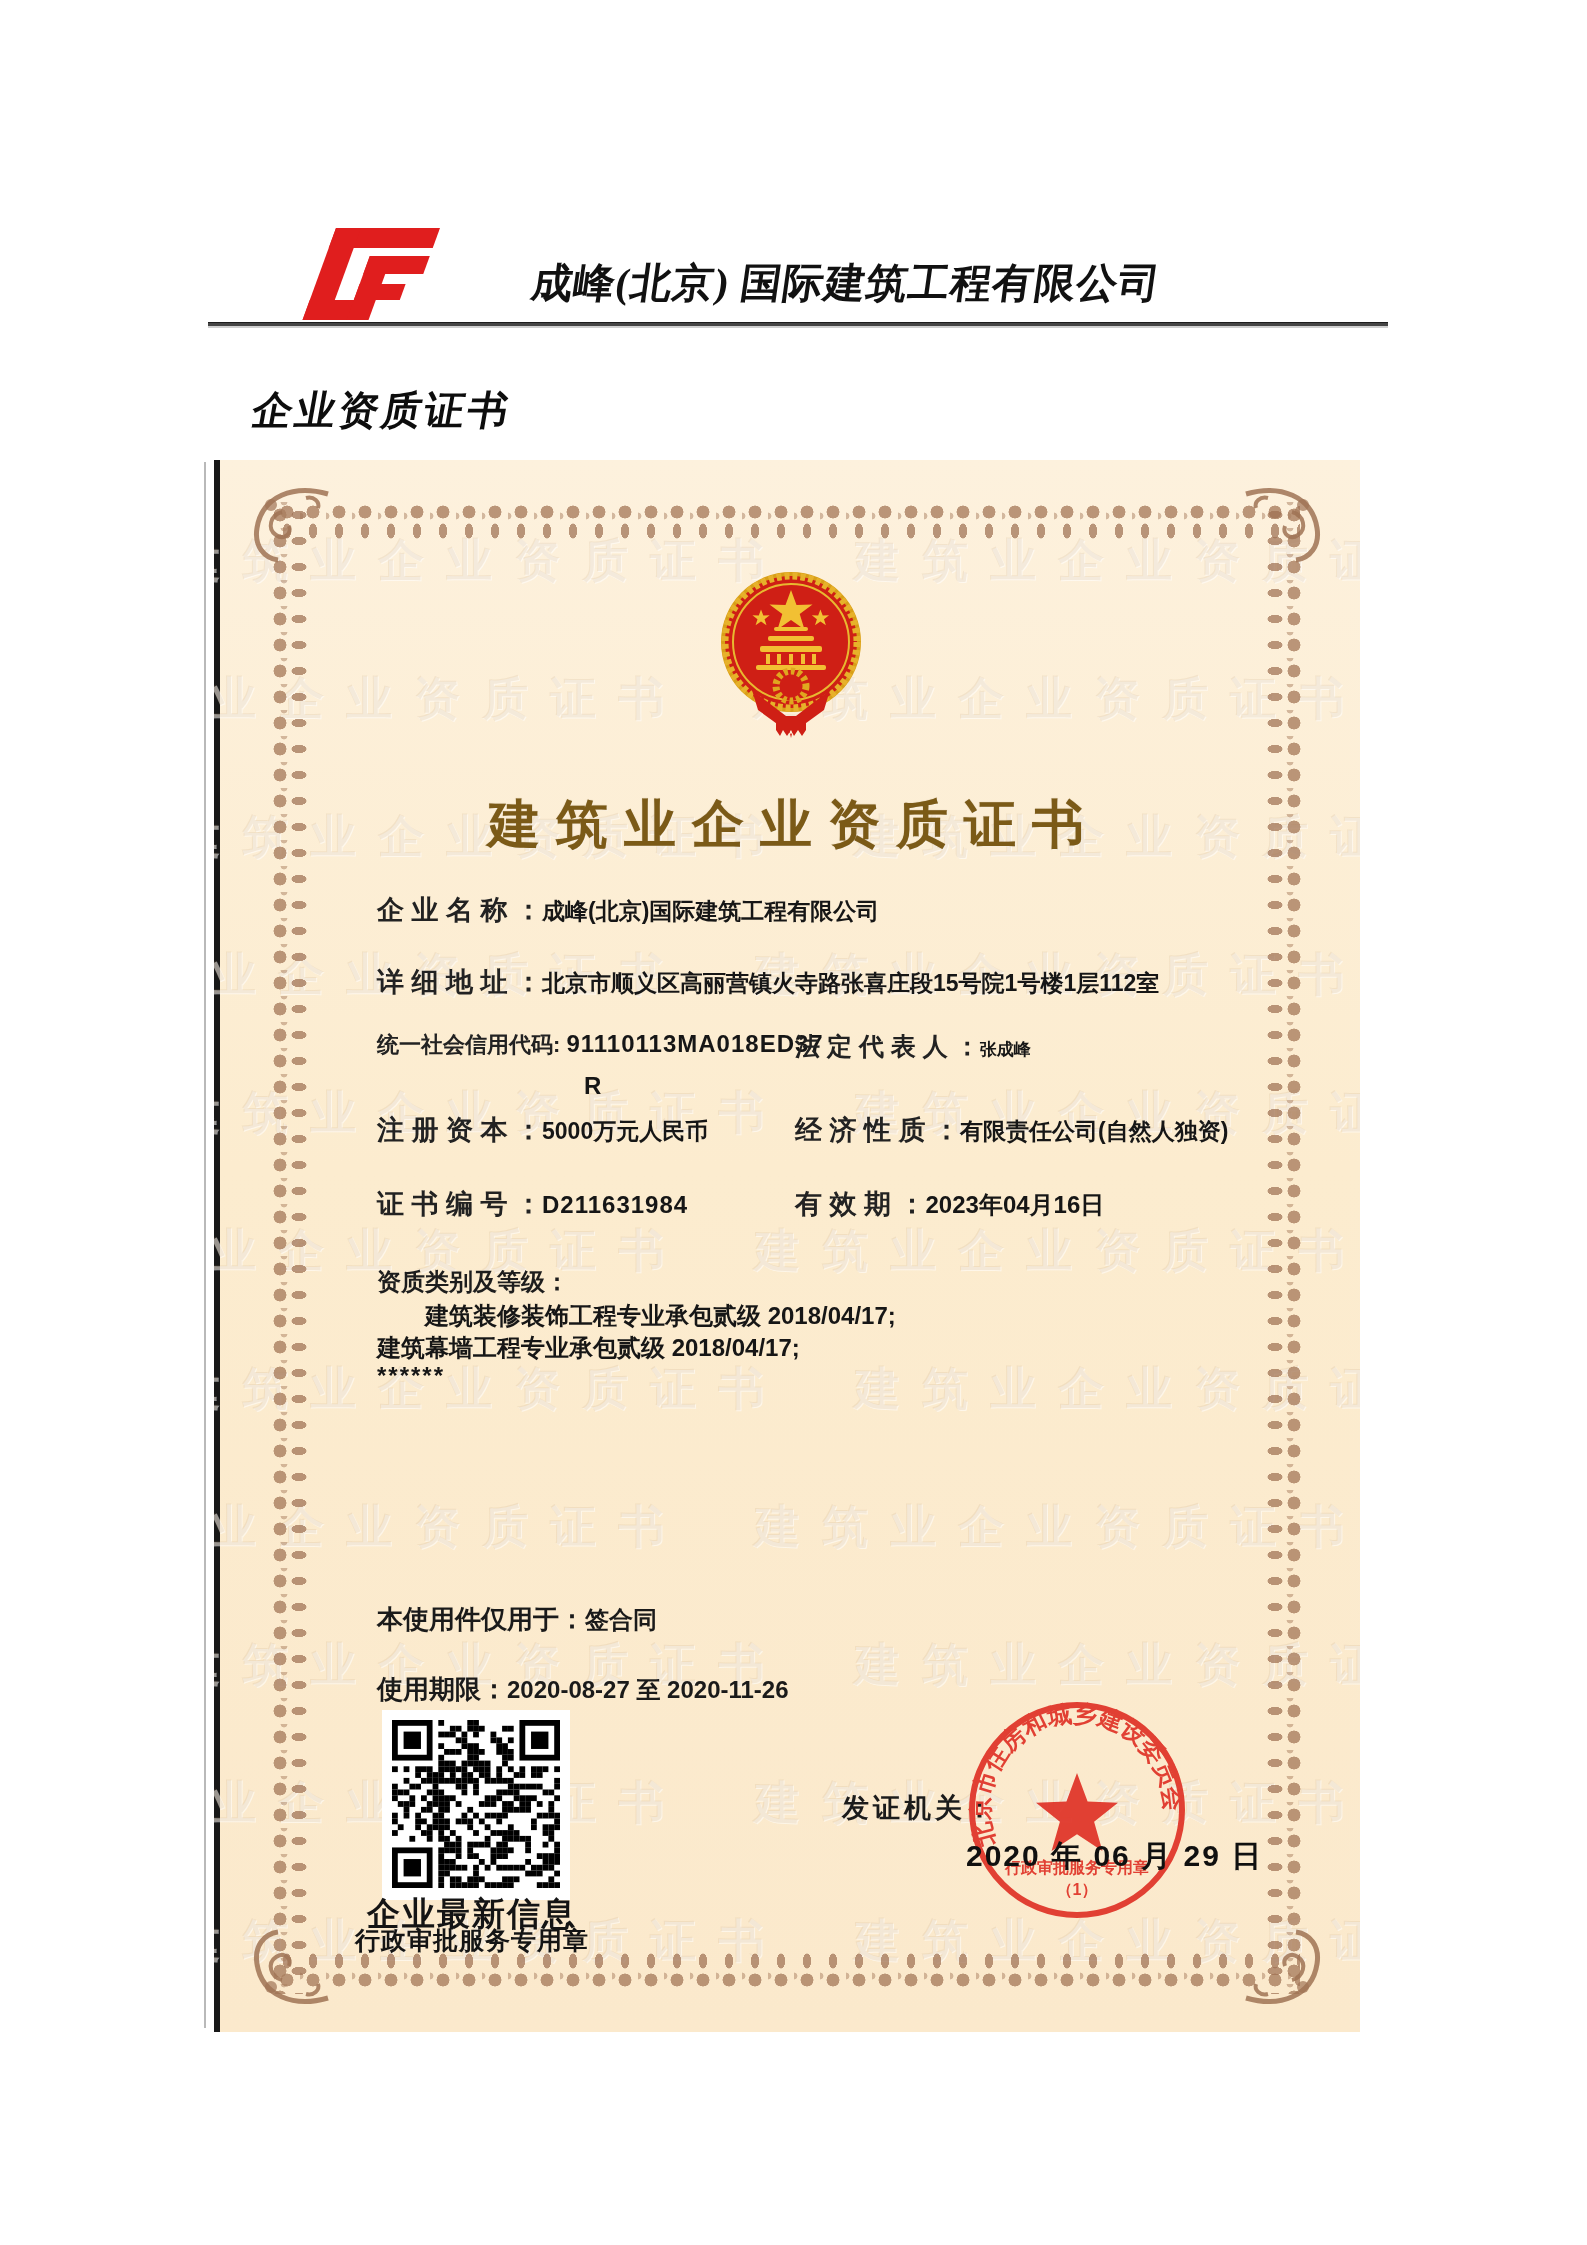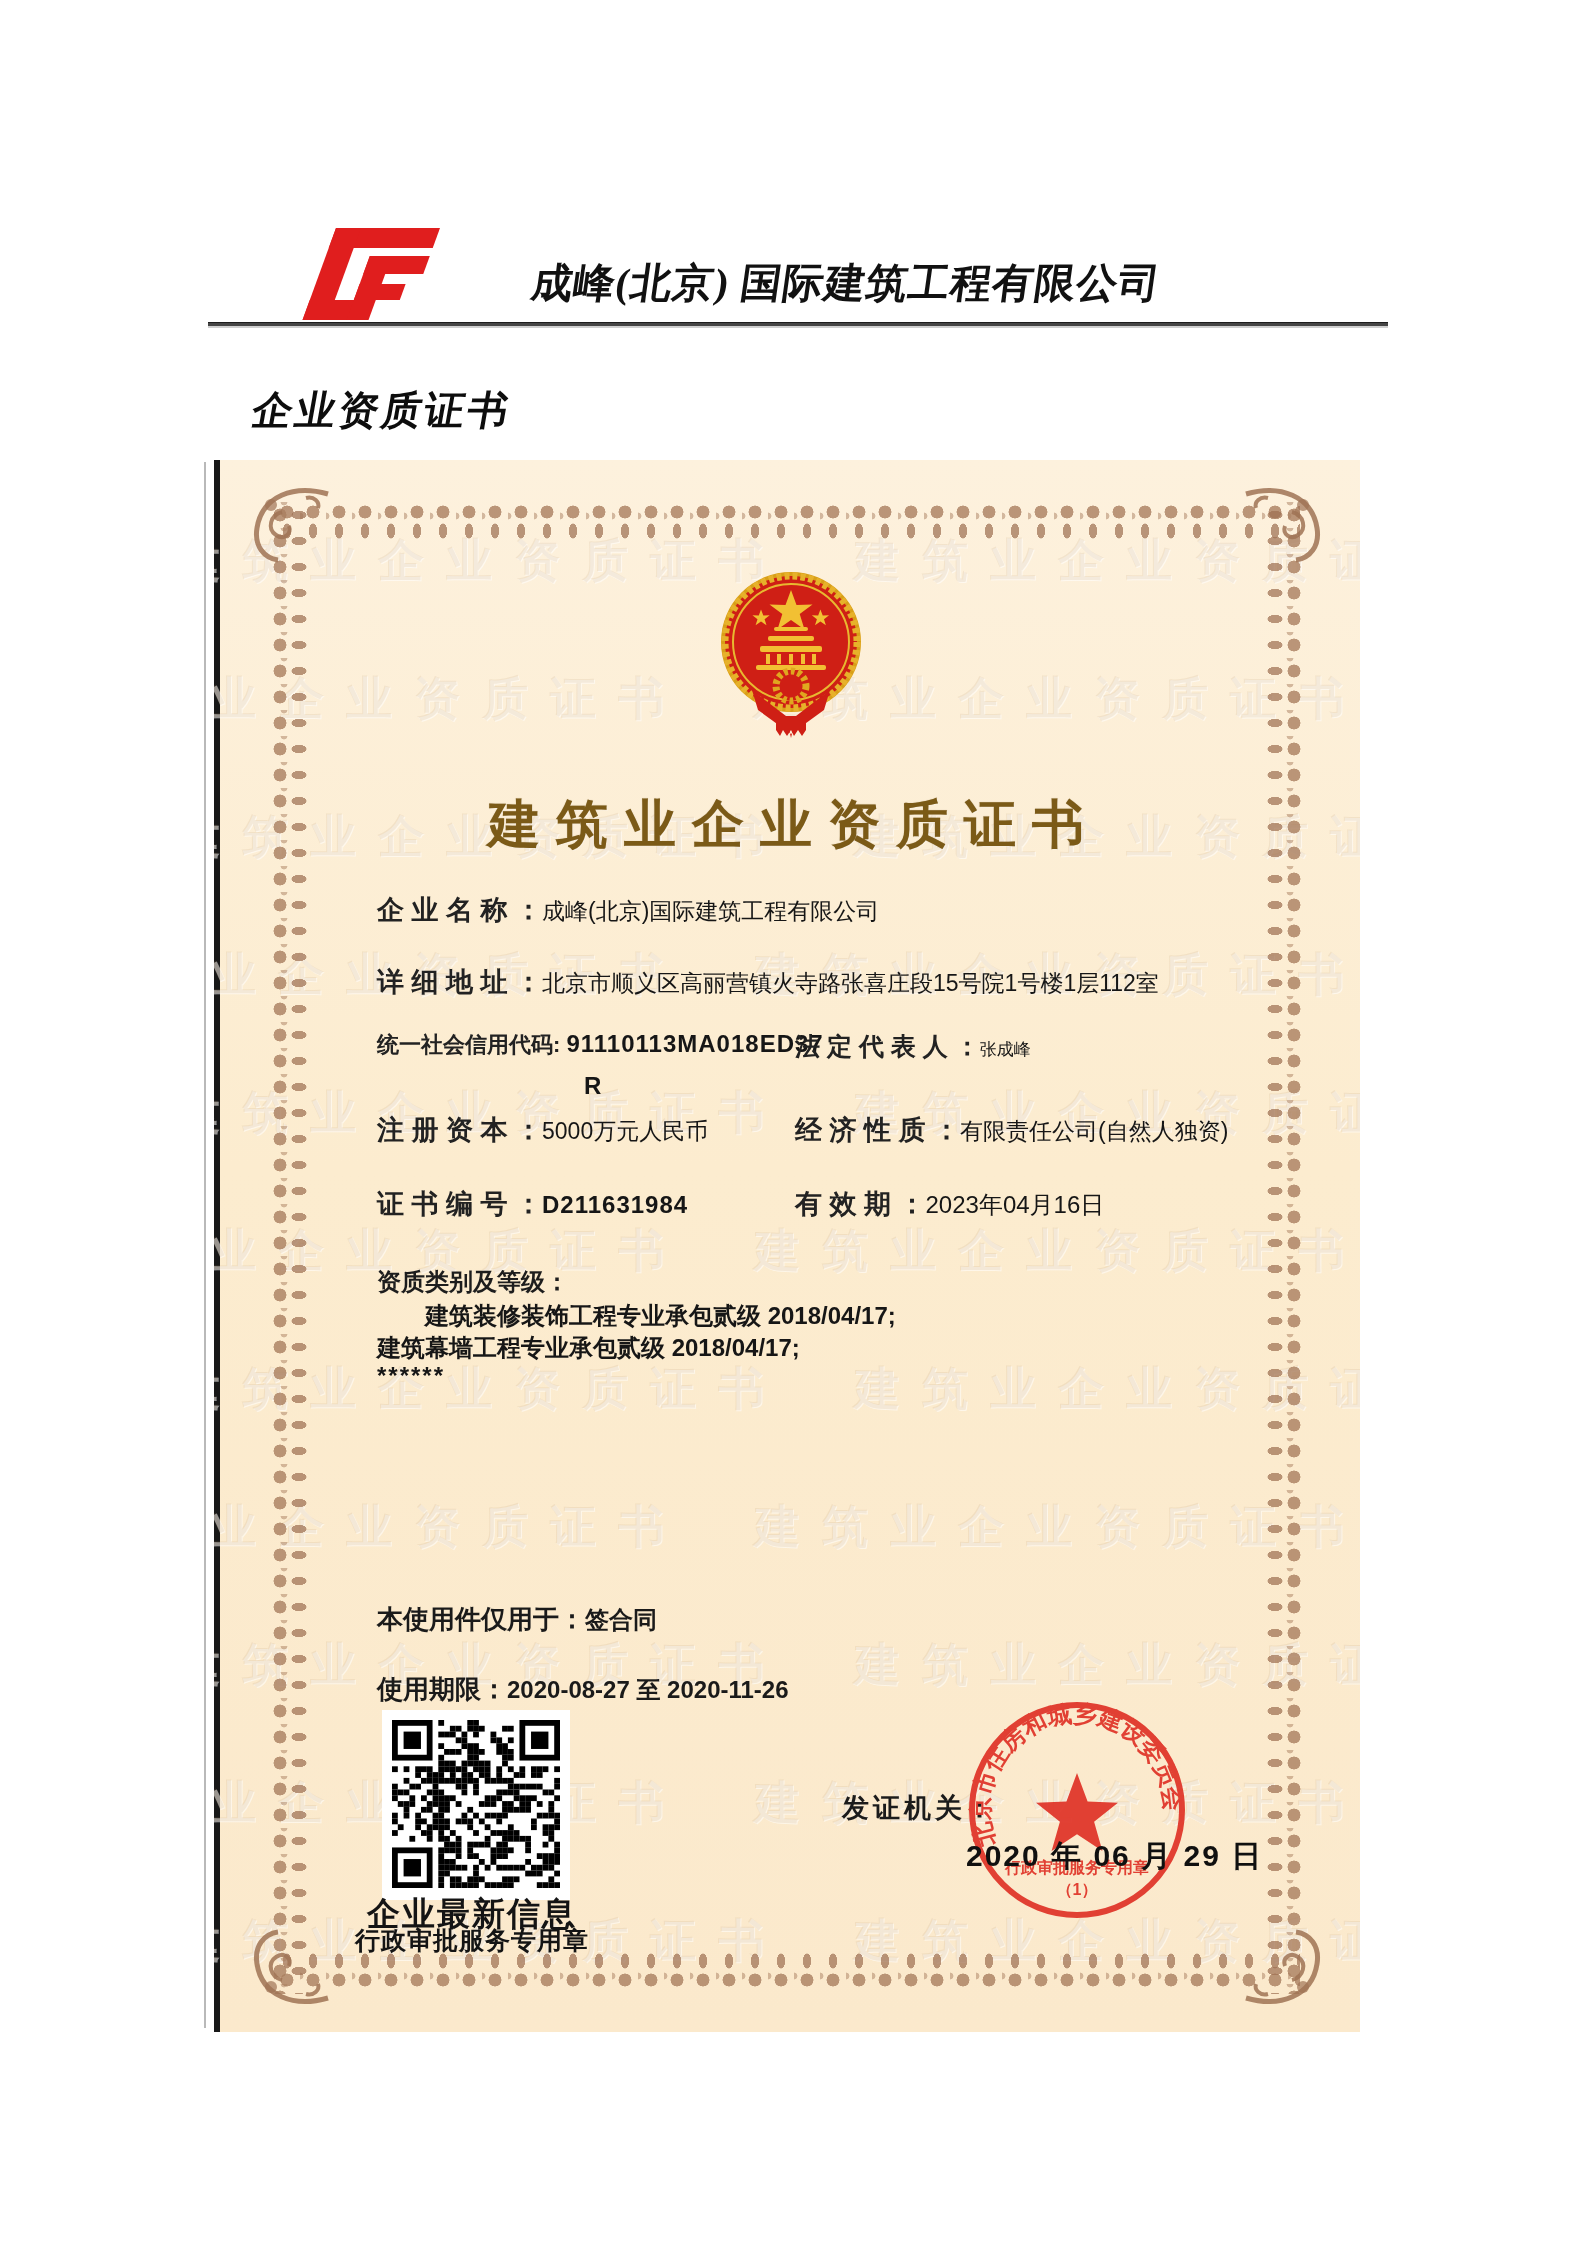--- a/index.html
+++ b/index.html
@@ -68,21 +68,21 @@
     left:0;top:330px;width:100%;text-align:center;
     font-size:52px;font-weight:bold;color:#7b5a17;letter-spacing:16px;
     text-shadow:1px 1px 0 rgba(255,255,255,.35), 0 0 1px rgba(90,60,10,.4);
     padding-left:14px;box-sizing:border-box;white-space:nowrap;
   }
 
   
   .row{left:163px;white-space:nowrap;color:#1d1d1d;}
   .lbl{font-weight:bold;font-size:27px;color:#222;}
   .lbl-sm{font-weight:bold;font-size:22px;color:#222;}
-  .val{font-weight:normal;font-size:23px;color:#161616;}
+  .val{font-weight:bold;font-size:23px;color:#161616;}
   .val-num{font-weight:bold;font-size:24px;color:#161616;letter-spacing:1px;}
   #row-company{top:432px;}
   #row-address{top:504px;}
   #row-credit{top:570px;}
   #credit-extra{left:370px;top:612px;font-weight:bold;font-size:24px;color:#161616;}
   #row-capital{top:652px;}
   #row-certno{top:726px;}
   .col2{position:absolute;left:418px;top:0;white-space:nowrap;}
   #qual-label{top:806px;font-weight:bold;font-size:24px;color:#1d1d1d;}
   .qual-line{font-weight:bold;font-size:24px;color:#161616;}

